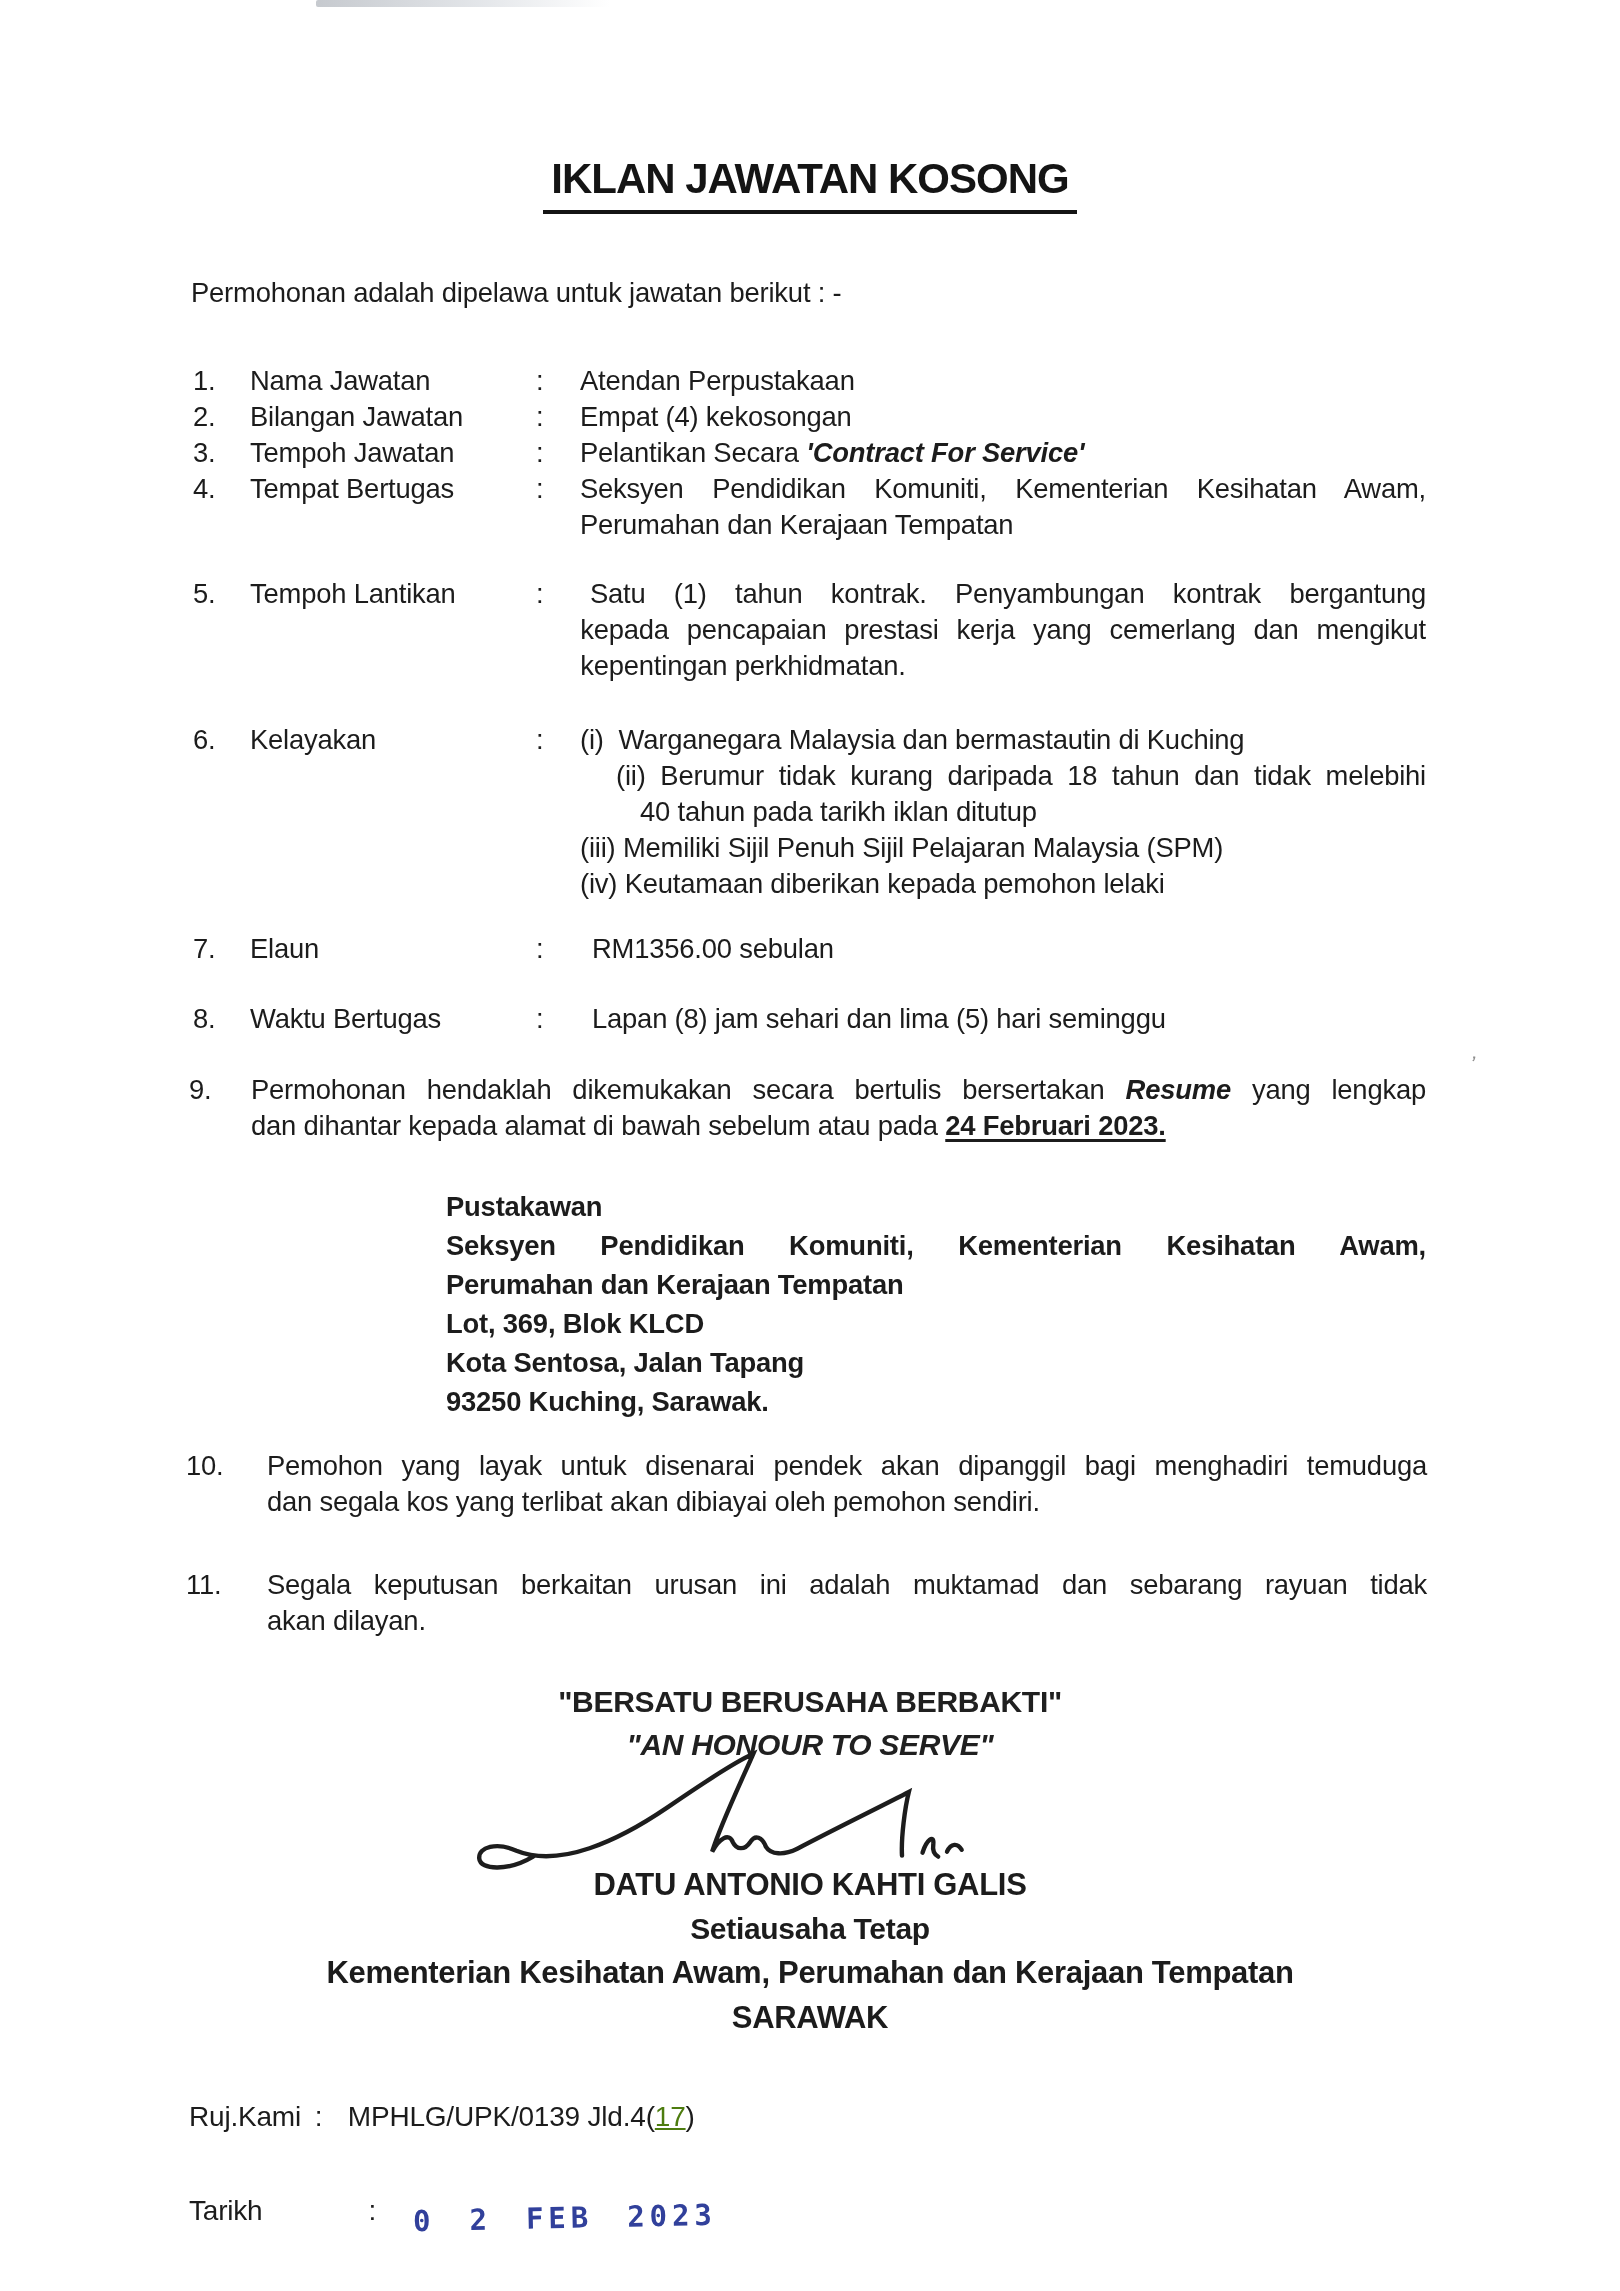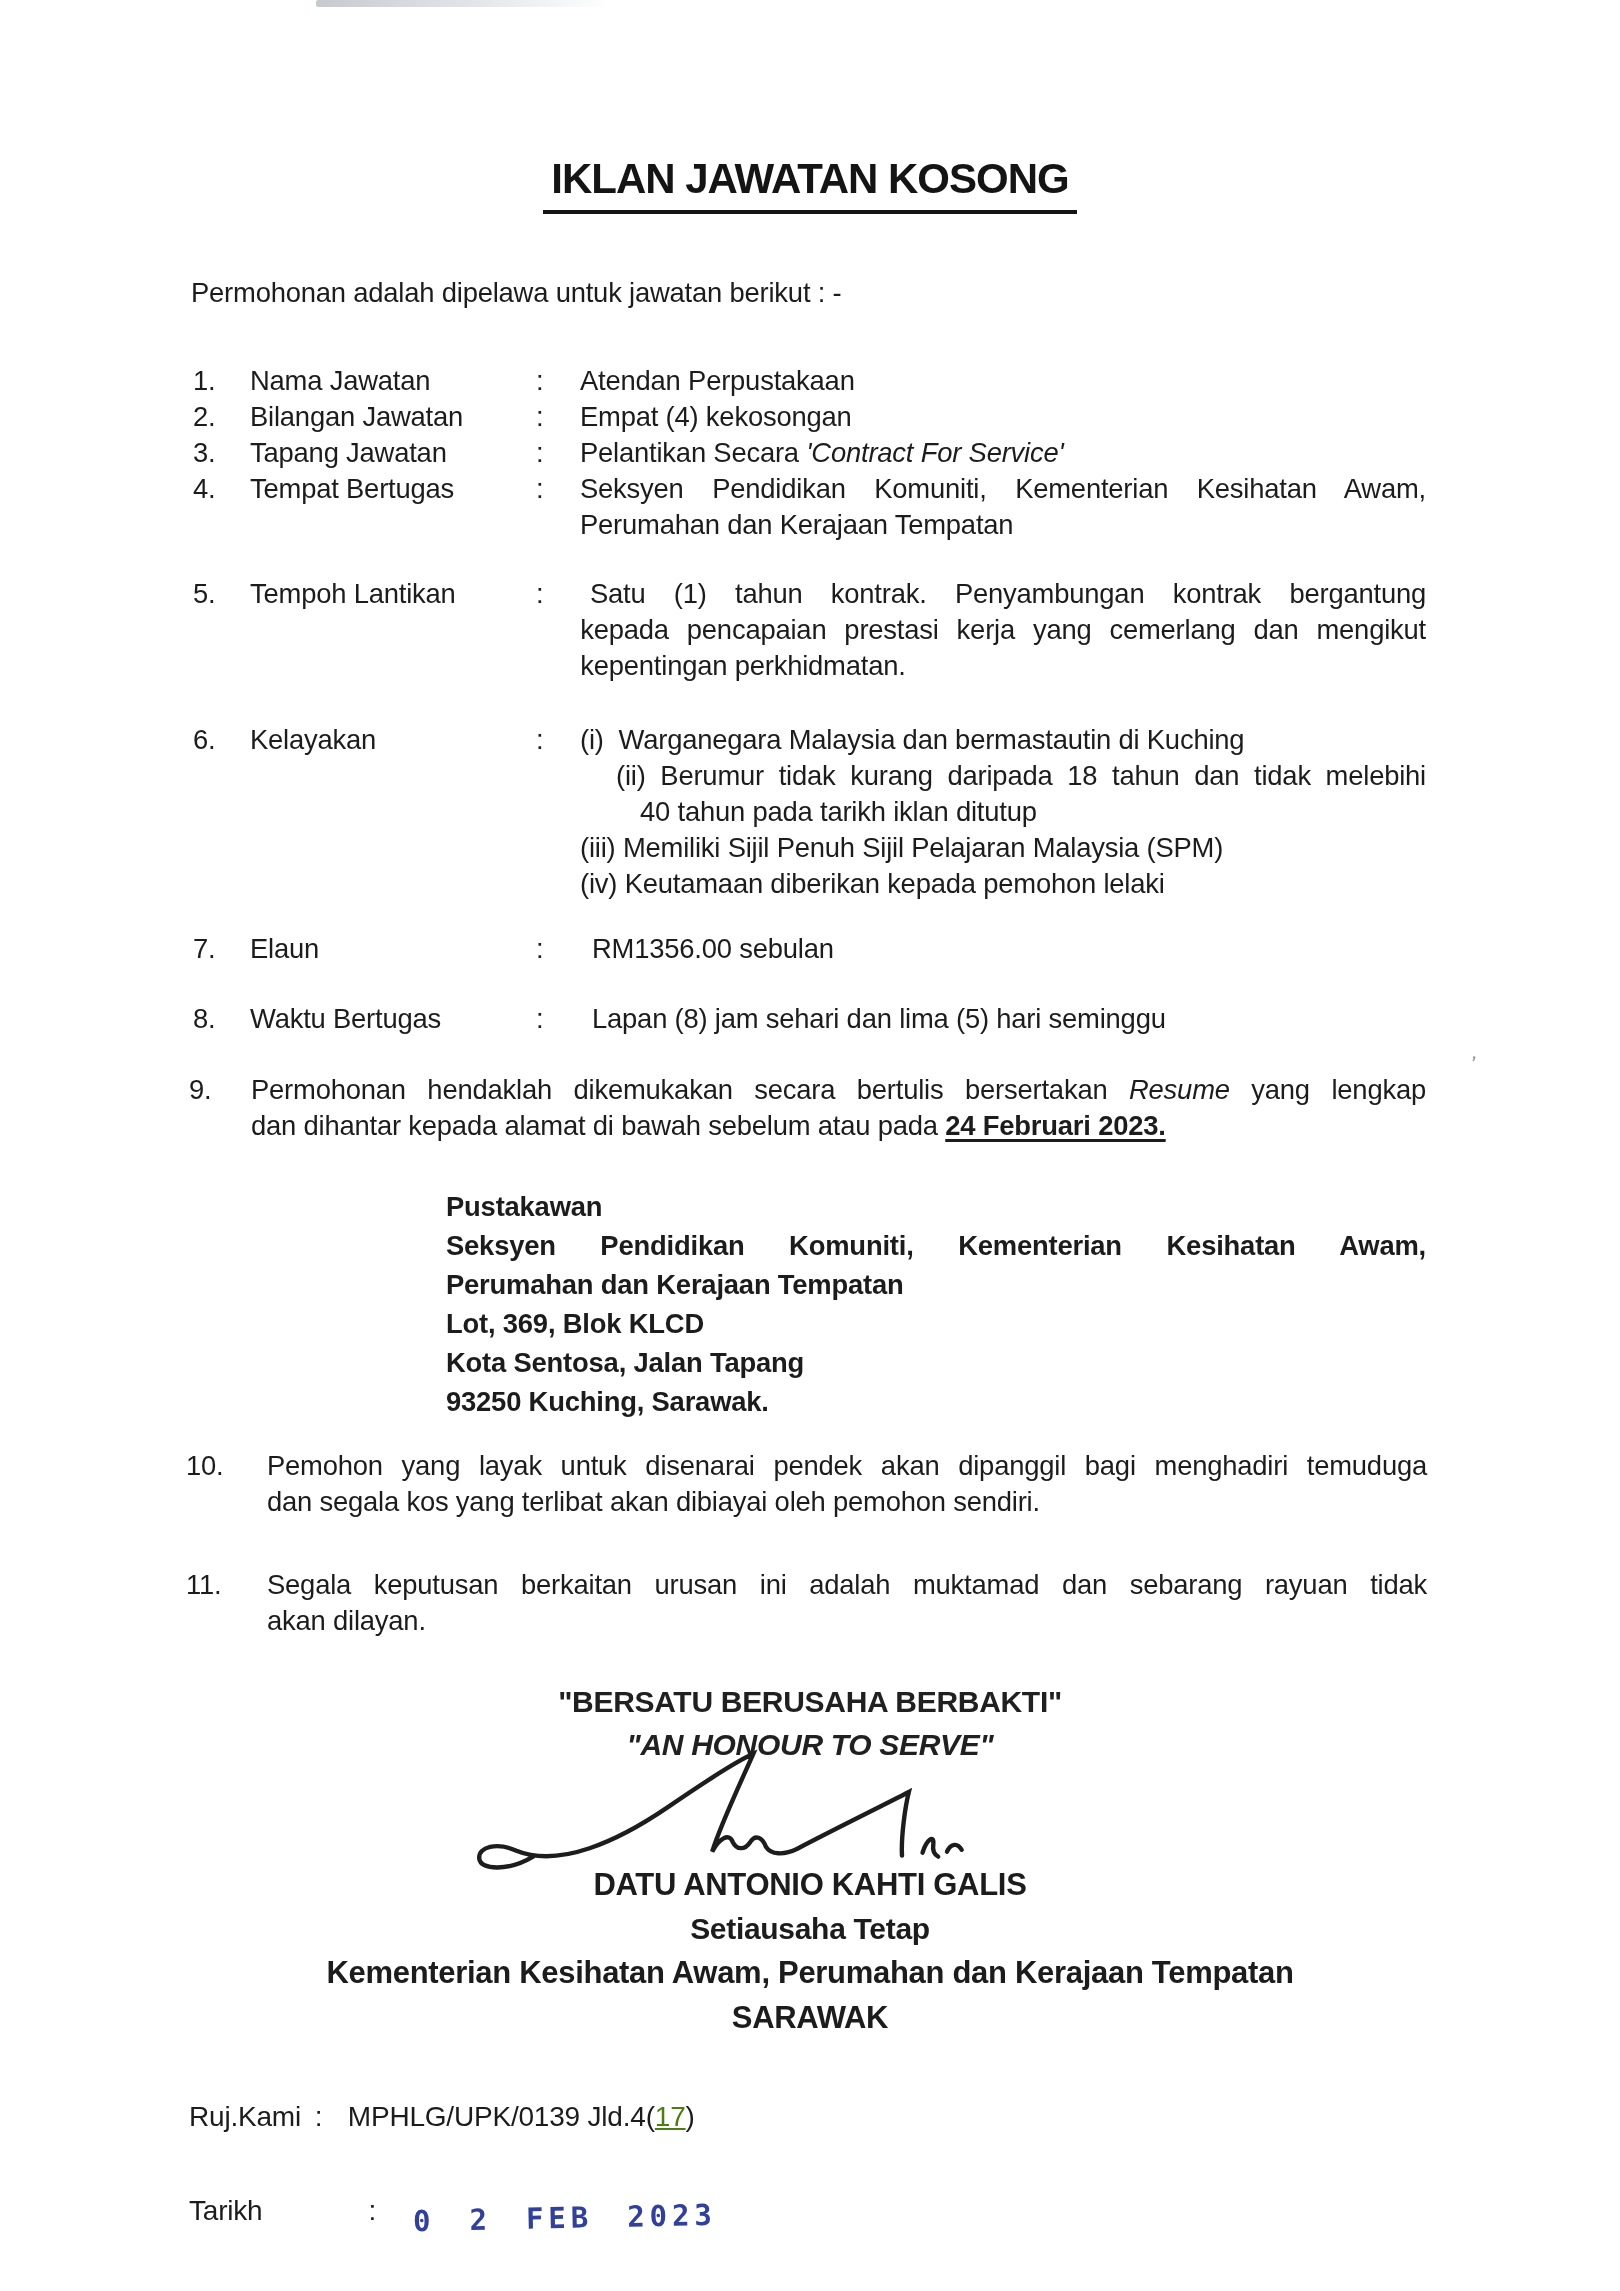--- a/index.html
+++ b/index.html
@@ -5,21 +5,21 @@
   html,body{margin:0;padding:0;}
   body{
     width:1620px;height:2292px;background:#ffffff;
     font-family:"Liberation Sans",sans-serif;color:#1c1c1c;
     position:relative;overflow:hidden;
     -webkit-font-smoothing:antialiased;
   }
   .abs{position:absolute;}
   .bt{font-size:27.4px;line-height:36px;letter-spacing:-0.2px;}
   .bold{font-weight:bold;}
-  .it{font-style:italic;}
+  .it{font-style:italic;font-weight:bold;}
   .j{text-align:justify;text-align-last:justify;}
   .center{left:0;width:1620px;text-align:center;}
   
   .num{position:absolute;left:193px;}
   .num2{position:absolute;left:186px;}
   .lbl{position:absolute;left:250px;white-space:nowrap;}
   .col{position:absolute;left:536px;}
   .val{position:absolute;left:580px;white-space:nowrap;text-align:center;}
   .val2{position:absolute;left:592px;white-space:nowrap;}
   .valblock{position:absolute;left:580px;width:846px;}
@@ -70,21 +70,21 @@
 
 <div class="abs bt" style="top:399px;left:0;width:1620px;">
   <span class="num">2.</span>
   <span class="lbl">Bilangan Jawatan</span>
   <span class="col">:</span>
   <span class="val">Empat (4) kekosongan</span>
 </div>
 
 <div class="abs bt" style="top:435px;left:0;width:1620px;">
   <span class="num">3.</span>
-  <span class="lbl">Tapang Jawatan</span>
+  <span class="lbl">Tempoh Jawatan</span>
   <span class="col">:</span>
   <span class="val"><span>Pelantikan Secara </span><span class="it">'Contract For Service'</span></span>
 </div>
 
 <div class="abs bt" style="top:471px;left:0;width:1620px;">
   <span class="num">4.</span>
   <span class="lbl">Tempat Bertugas</span>
   <span class="col">:</span>
   <span class="valblock">
     <span class="j" style="display:block;">Seksyen Pendidikan Komuniti, Kementerian Kesihatan Awam,</span>

